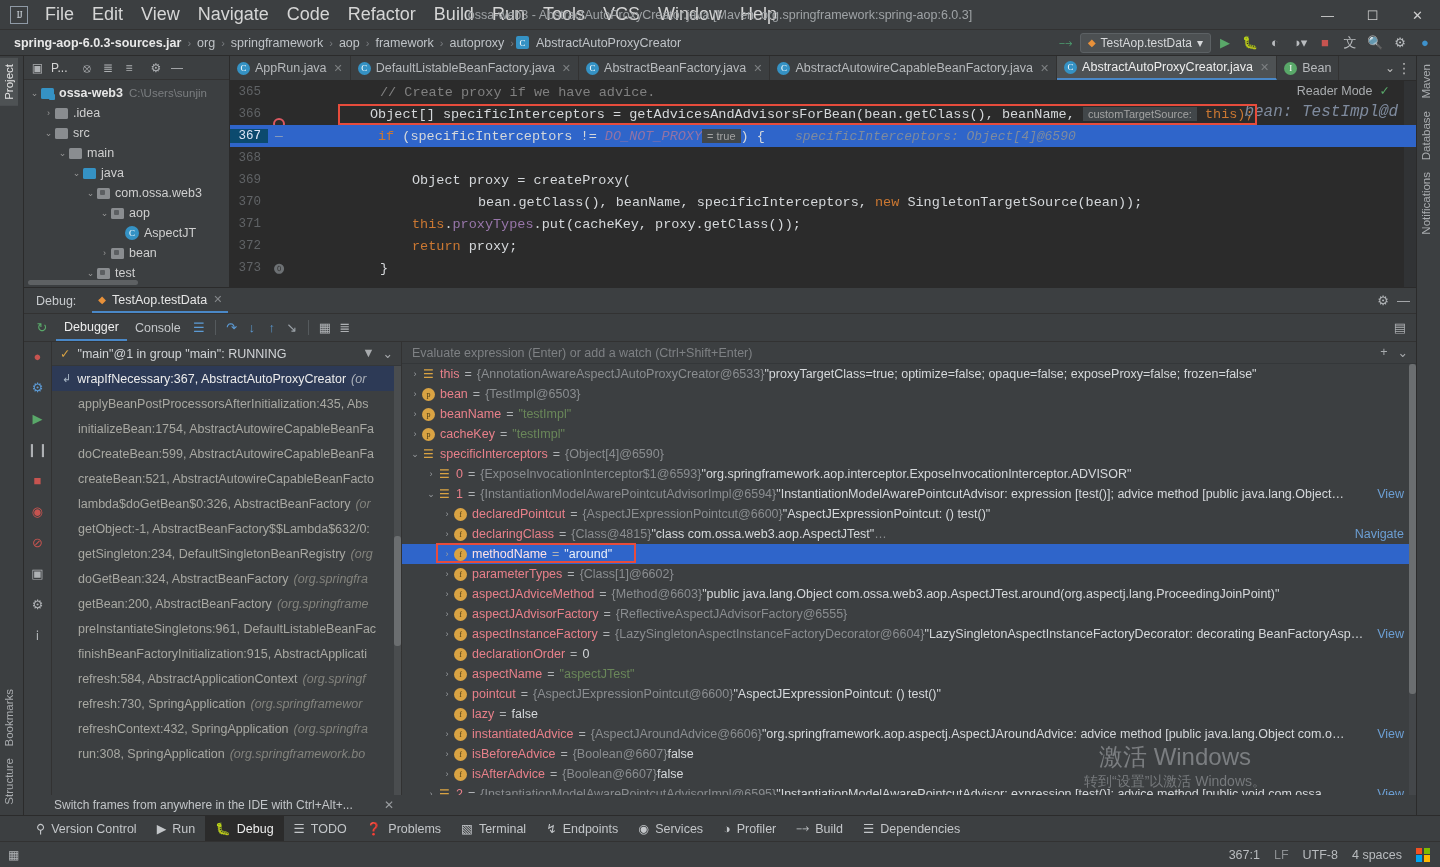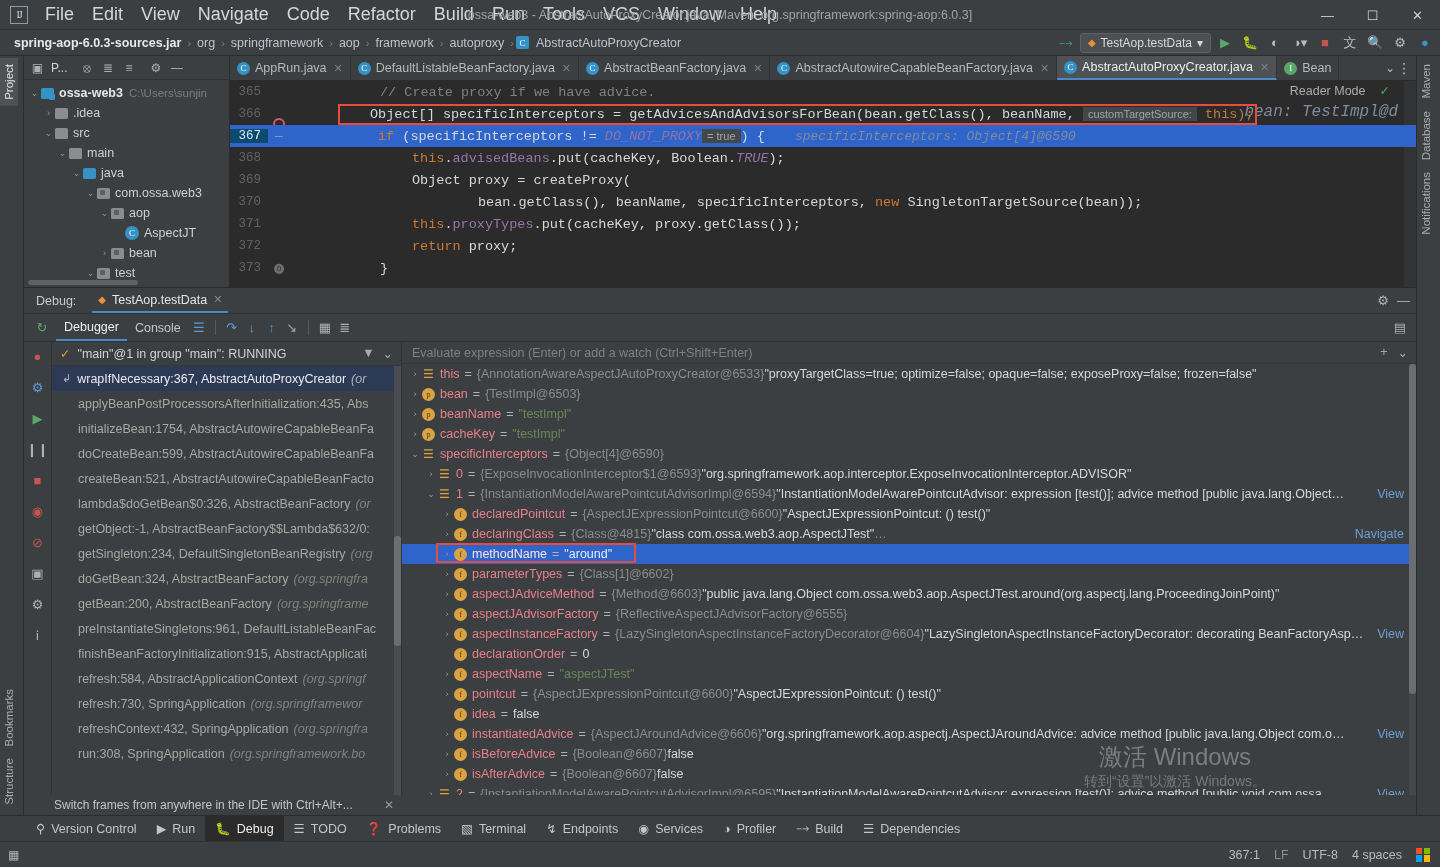--- a/index.html
+++ b/index.html
@@ -133,21 +133,21 @@
   .kw{color:#cc7832;} .fld{color:#9876aa;} .cmt{color:#808080;}
   .sfld{color:#9373a5;font-style:italic;}
   .hint{ background:#42474a; color:#a3a3a3; font-size:11px; padding:1px 5px; border-radius:0;
     font-family:"Liberation Sans",sans-serif; }
   .inlinehint{ color:#7f8b9e; font-style:italic; font-family:"Liberation Mono",monospace; font-size:13px;}
   .bp{ width:12px;height:12px;border-radius:50%;border:2px solid #db5860; position:absolute;
     left:5px; top:4px;}
   .redbox{ position:absolute; border:2px solid #e74c3c; pointer-events:none; z-index:6;}
   #readermode{
     position:absolute; right:26px; top:2px; color:#a9acaf; font-size:12.5px; z-index:5;
-    display:flex; align-items:center; gap:14px;
+    display:flex; align-items:center; gap:7px;
   }
   #rm-right{ position:absolute; right:0; top:0; bottom:0; width:12px; background:#313335;}
 
   
   #debug{ position:absolute; left:24px; right:24px; top:231px; bottom:0; background:#3c3f41;
     border-top:1px solid #2b2b2b;}
   #dbghead{ height:26px; display:flex;align-items:center; border-bottom:1px solid #323232;
      position:relative;}
   #dbghead .lab{ color:#c9cccf; margin-left:12px; font-size:12.5px;}
   .dtab{ display:flex;align-items:center;gap:6px; margin-left:16px; padding:0 6px; height:25px;
@@ -460,23 +460,20 @@
           <span class="gut2" style="text-align:center;color:#9aa7b8;font-size:11px;line-height:22px">─</span>
           <span class="ctxt" style="padding-left:88px">
             <span class="kw">if</span><span class="vval"> (specificInterceptors != </span><span class="sfld">DO_NOT_PROXY</span><span class="hint">= true</span><span class="vval">) {</span>
             <span class="inlinehint" style="margin-left:22px">specificInterceptors: Object[4]@6590</span>
           </span>
         </div>
 
         <div class="cline">
           <span class="gut">368</span>
           <span class="gut2"></span>
-          <span class="ctxt" style="padding-left:122px">
-            <span class="kw">this</span><span class="vval">.</span><span class="fld">advisedBeans</span><span class="vval">.put(cacheKey, Boolean.</span><span class="sfld">TRUE</span><span class="vval">);</span>
-          </span>
         </div>
         <div class="cline">
           <span class="gut">369</span>
           <span class="gut2"></span>
           <span class="ctxt vval" style="padding-left:122px">Object proxy = createProxy(</span>
         </div>
         <div class="cline">
           <span class="gut">370</span>
           <span class="gut2"></span>
           <span class="ctxt" style="padding-left:188px">
@@ -773,21 +770,21 @@
               <span class="varrow">›</span>
               <span class="vic f">f</span>
               <span class="vname">pointcut</span>
               <span class="veq">=</span>
               <span class="vtype">{AspectJExpressionPointcut@6600} </span>
               <span class="vval">"AspectJExpressionPointcut: () test()"</span>
             </div>
             <div class="vrow" style="padding-left: 38px;">
               <span class="varrow"></span>
               <span class="vic f">f</span>
-              <span class="vname">idea</span>
+              <span class="vname">lazy</span>
               <span class="veq">=</span>
               <span class="vval">false</span>
             </div>
             <div class="vrow" style="padding-left: 38px;">
               <span class="varrow">›</span>
               <span class="vic f">f</span>
               <span class="vname">instantiatedAdvice</span>
               <span class="veq">=</span>
               <span class="vtype">{AspectJAroundAdvice@6606} </span>
               <span class="vval">"org.springframework.aop.aspectj.AspectJAroundAdvice: advice method [public java.lang.Object com.o…</span>

